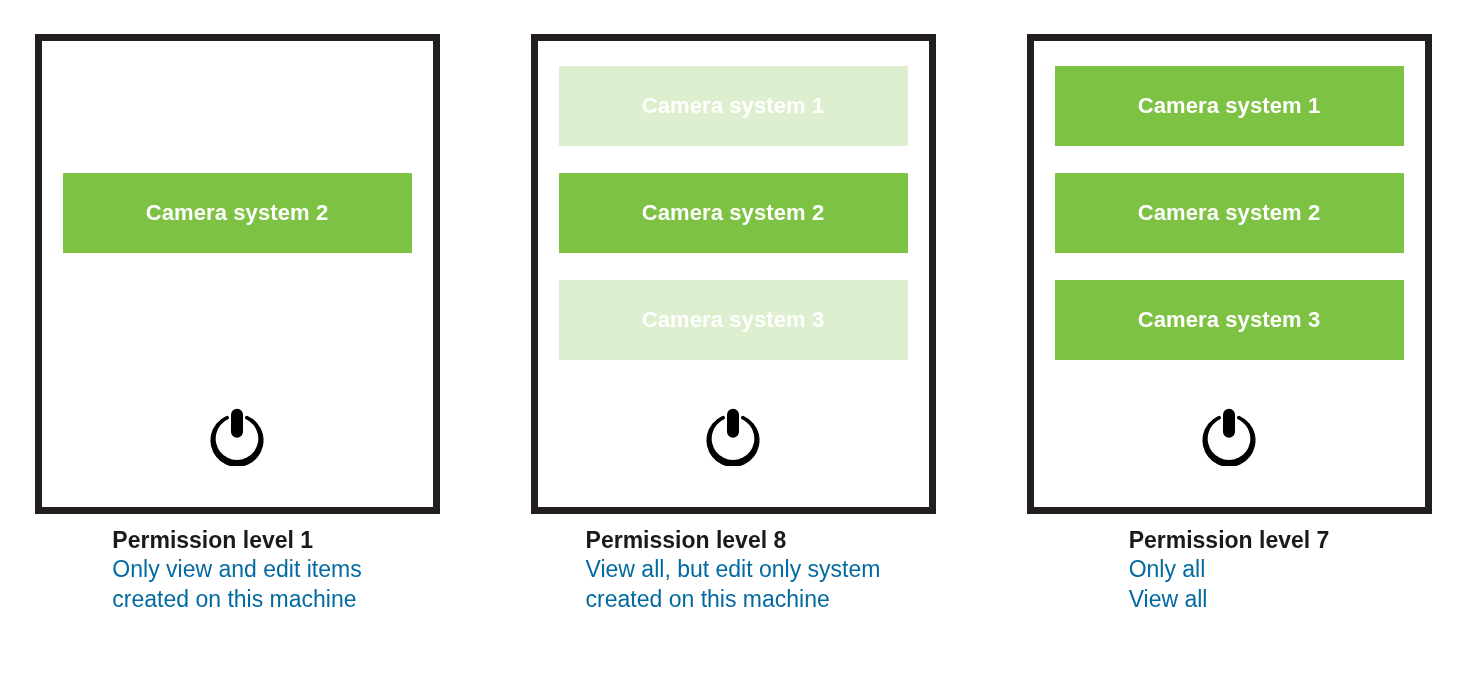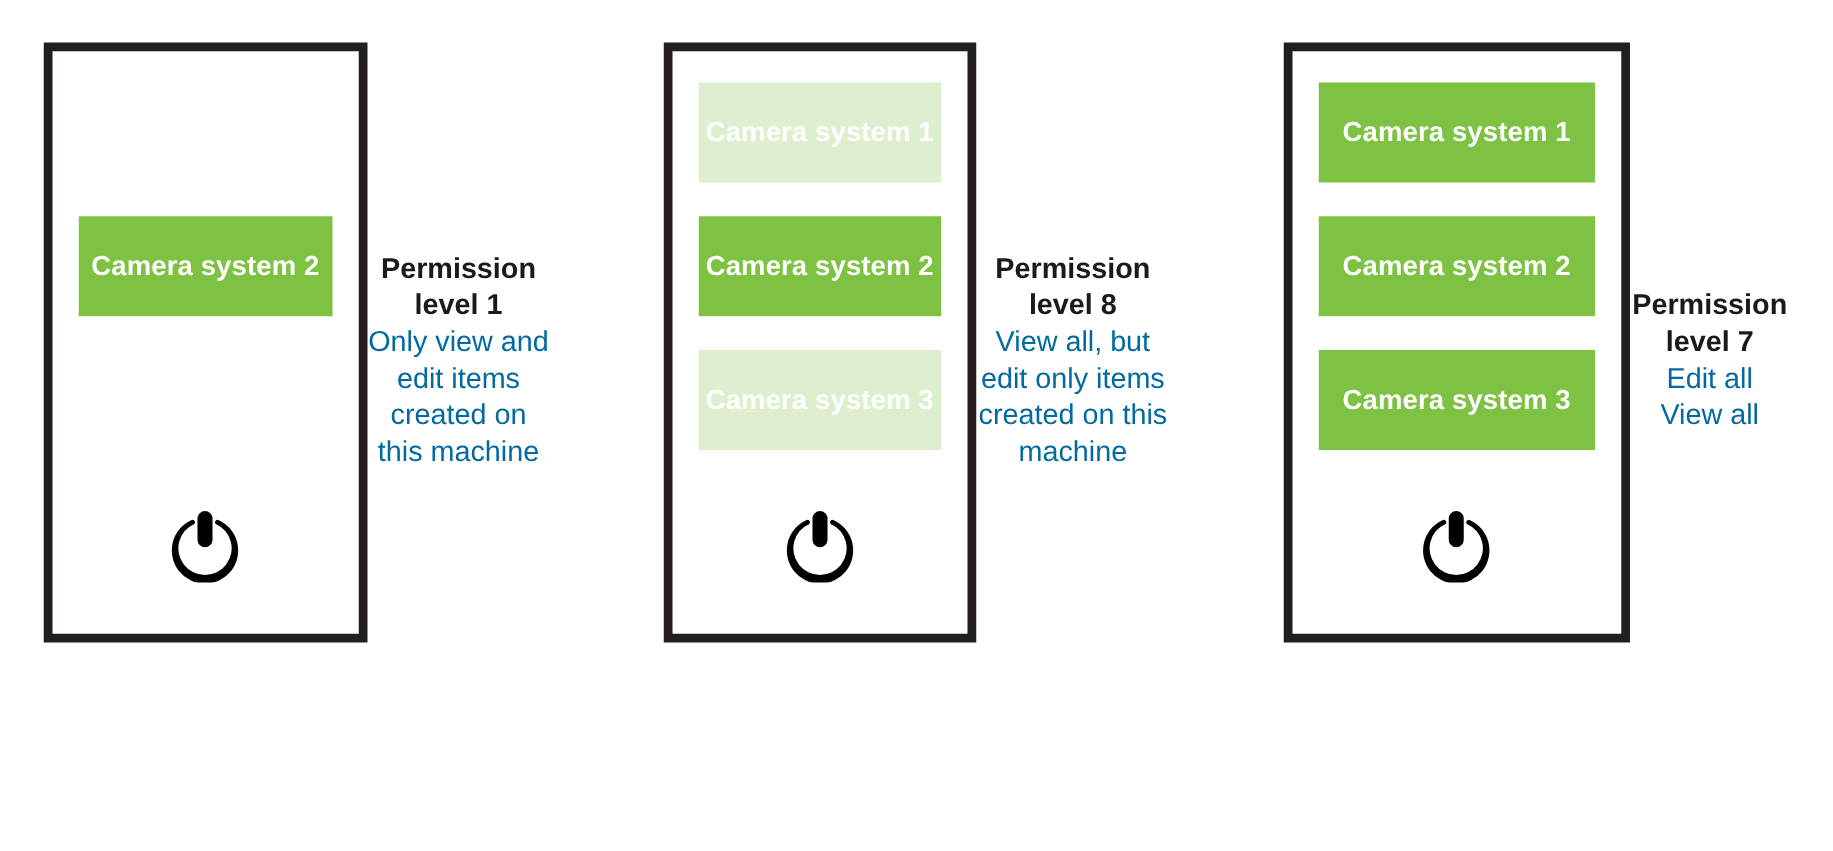--- a/index.html
+++ b/index.html
@@ -23,21 +23,21 @@
     justify-content: center;
     align-items: flex-start;
     gap: 91px;
     padding-top: 34px;
     box-sizing: border-box;
   }
 
   .column {
     width: 405px;
     display: flex;
-    flex-direction: row;
+    flex-direction: column;
     align-items: center;
   }
 
   .panel {
     width: 405px;
     height: 480px;
     box-sizing: border-box;
     border: 7px solid #231f20;
     background: #ffffff;
     position: relative;
@@ -87,22 +87,21 @@
     align-items: center;
   }
 
   .power-icon {
     width: 62px;
     height: 62px;
     display: block;
   }
 
   .caption {
-    margin-top: 28px;
-    text-align: center;
+    margin-top: 12px;
     line-height: 1.28;
   }
 
   .caption-title {
     font-size: 23px;
     font-weight: bold;
     color: #1a1a1a;
     display: block;
   }
 
@@ -148,39 +147,39 @@
       </div>
       <div class="power-wrap">
         <svg class="power-icon" viewBox="0 0 64 64">
           <path d="M32 5 a6.2 6.2 0 0 1 6.2 6.2 v17.4 a6.2 6.2 0 0 1 -12.4 0 v-17.4 A6.2 6.2 0 0 1 32 5 Z" fill="#000000"></path>
           <path d="M20.6 12.6 a2 2 0 0 1 2.6 3 A22 22 0 1 0 40.8 15.6 a2 2 0 0 1 2.6 -3 A27.4 27.4 0 1 1 20.6 12.6 Z" fill="#000000"></path>
         </svg>
       </div>
     </div>
     <div class="caption">
       <span class="caption-title">Permission level 8</span>
-      <span class="caption-line">View all, but edit only items</span>
+      <span class="caption-line">View all, but edit only system</span>
       <span class="caption-line">created on this machine</span>
     </div>
   </div>
 
   <div class="column">
     <div class="panel">
       <div class="bar-stack">
         <div class="bar">Camera system 1</div>
         <div class="bar">Camera system 2</div>
         <div class="bar">Camera system 3</div>
       </div>
       <div class="power-wrap">
         <svg class="power-icon" viewBox="0 0 64 64">
           <path d="M32 5 a6.2 6.2 0 0 1 6.2 6.2 v17.4 a6.2 6.2 0 0 1 -12.4 0 v-17.4 A6.2 6.2 0 0 1 32 5 Z" fill="#000000"></path>
           <path d="M20.6 12.6 a2 2 0 0 1 2.6 3 A22 22 0 1 0 40.8 15.6 a2 2 0 0 1 2.6 -3 A27.4 27.4 0 1 1 20.6 12.6 Z" fill="#000000"></path>
         </svg>
       </div>
     </div>
     <div class="caption">
       <span class="caption-title">Permission level 7</span>
-      <span class="caption-line">Edit all</span>
+      <span class="caption-line">Only all</span>
       <span class="caption-line">View all</span>
     </div>
   </div>
 
 </div>
 
 </body></html>

